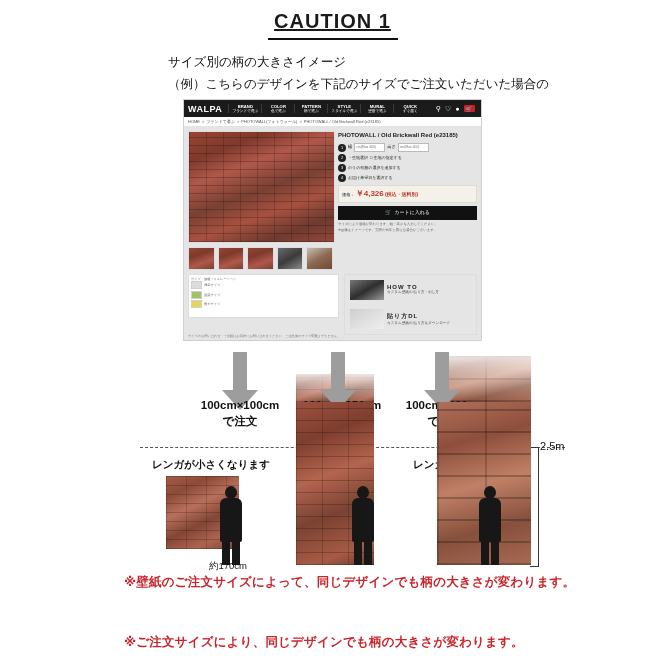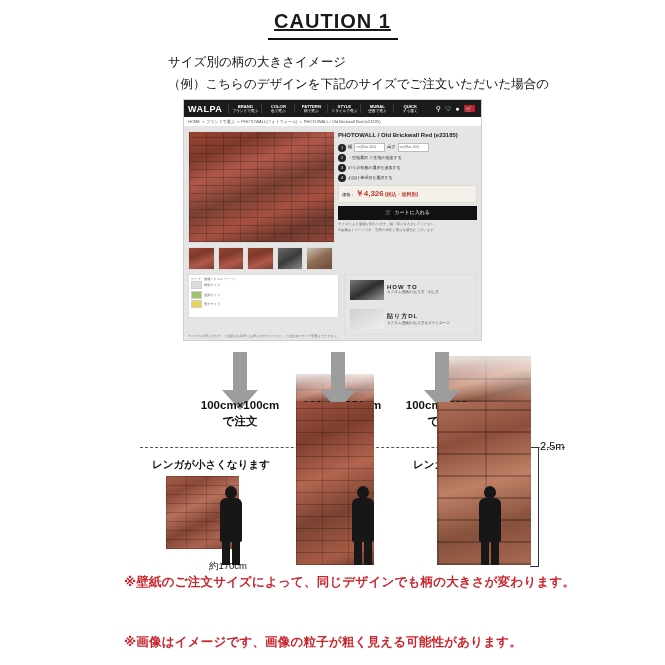--- a/index.html
+++ b/index.html
@@ -374,13 +374,13 @@
 
 <div class="preview brick-c" style="left:437px;top:402px;width:94px;height:163px;"></div>
 <div class="person" style="left:472px;top:486px;width:36px;height:79px;">
   <div class="head" style="left:12px;top:0;width:12px;height:13px;"></div>
   <div class="body" style="left:7px;top:12px;width:22px;height:44px;"></div>
   <div class="legl" style="left:9px;top:54px;width:8px;height:25px;"></div>
   <div class="legr" style="left:19px;top:54px;width:8px;height:25px;"></div>
 </div>
 
 <div class="warn" style="top:574px;">※壁紙のご注文サイズによって、同じデザインでも柄の大きさが変わります。</div>
-<div class="warn" style="top:634px;">※画像はイメージです、画像の粒子が粗く見える可能性があります。</div>
+<div class="warn" style="top:634px;">※ご注文サイズにより、同じデザインでも柄の大きさが変わります。</div>
 
 </body></html>

